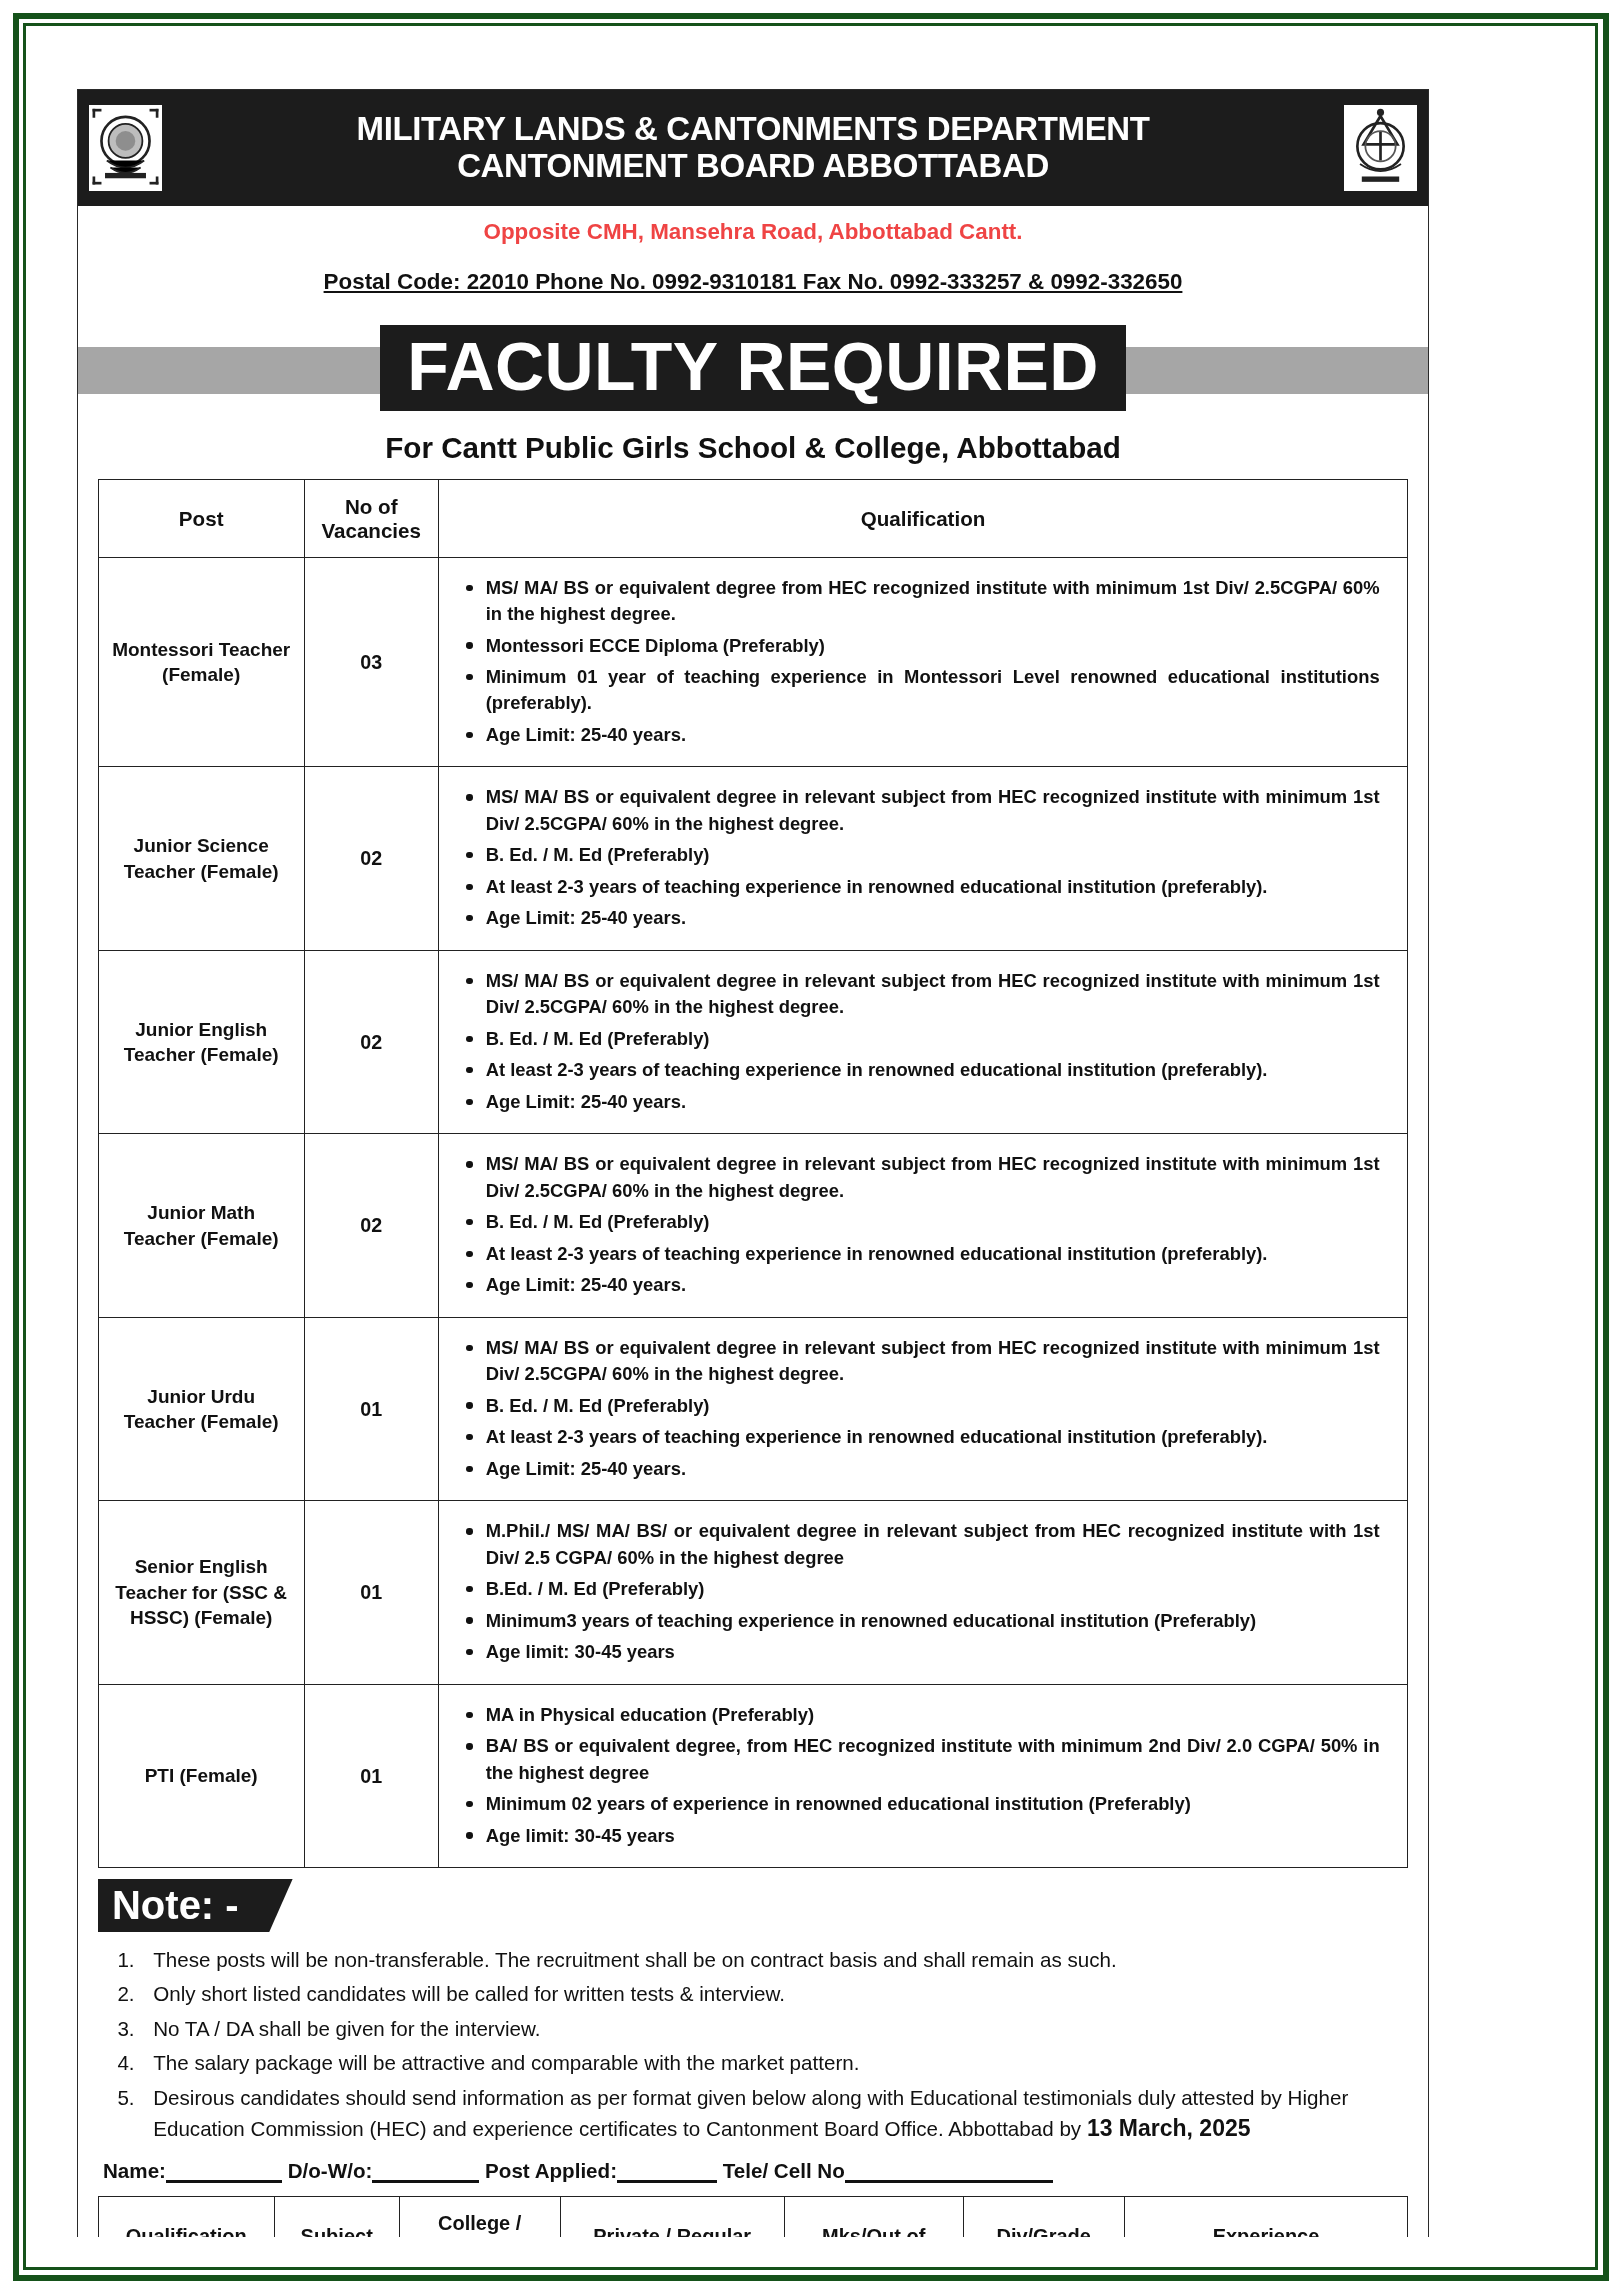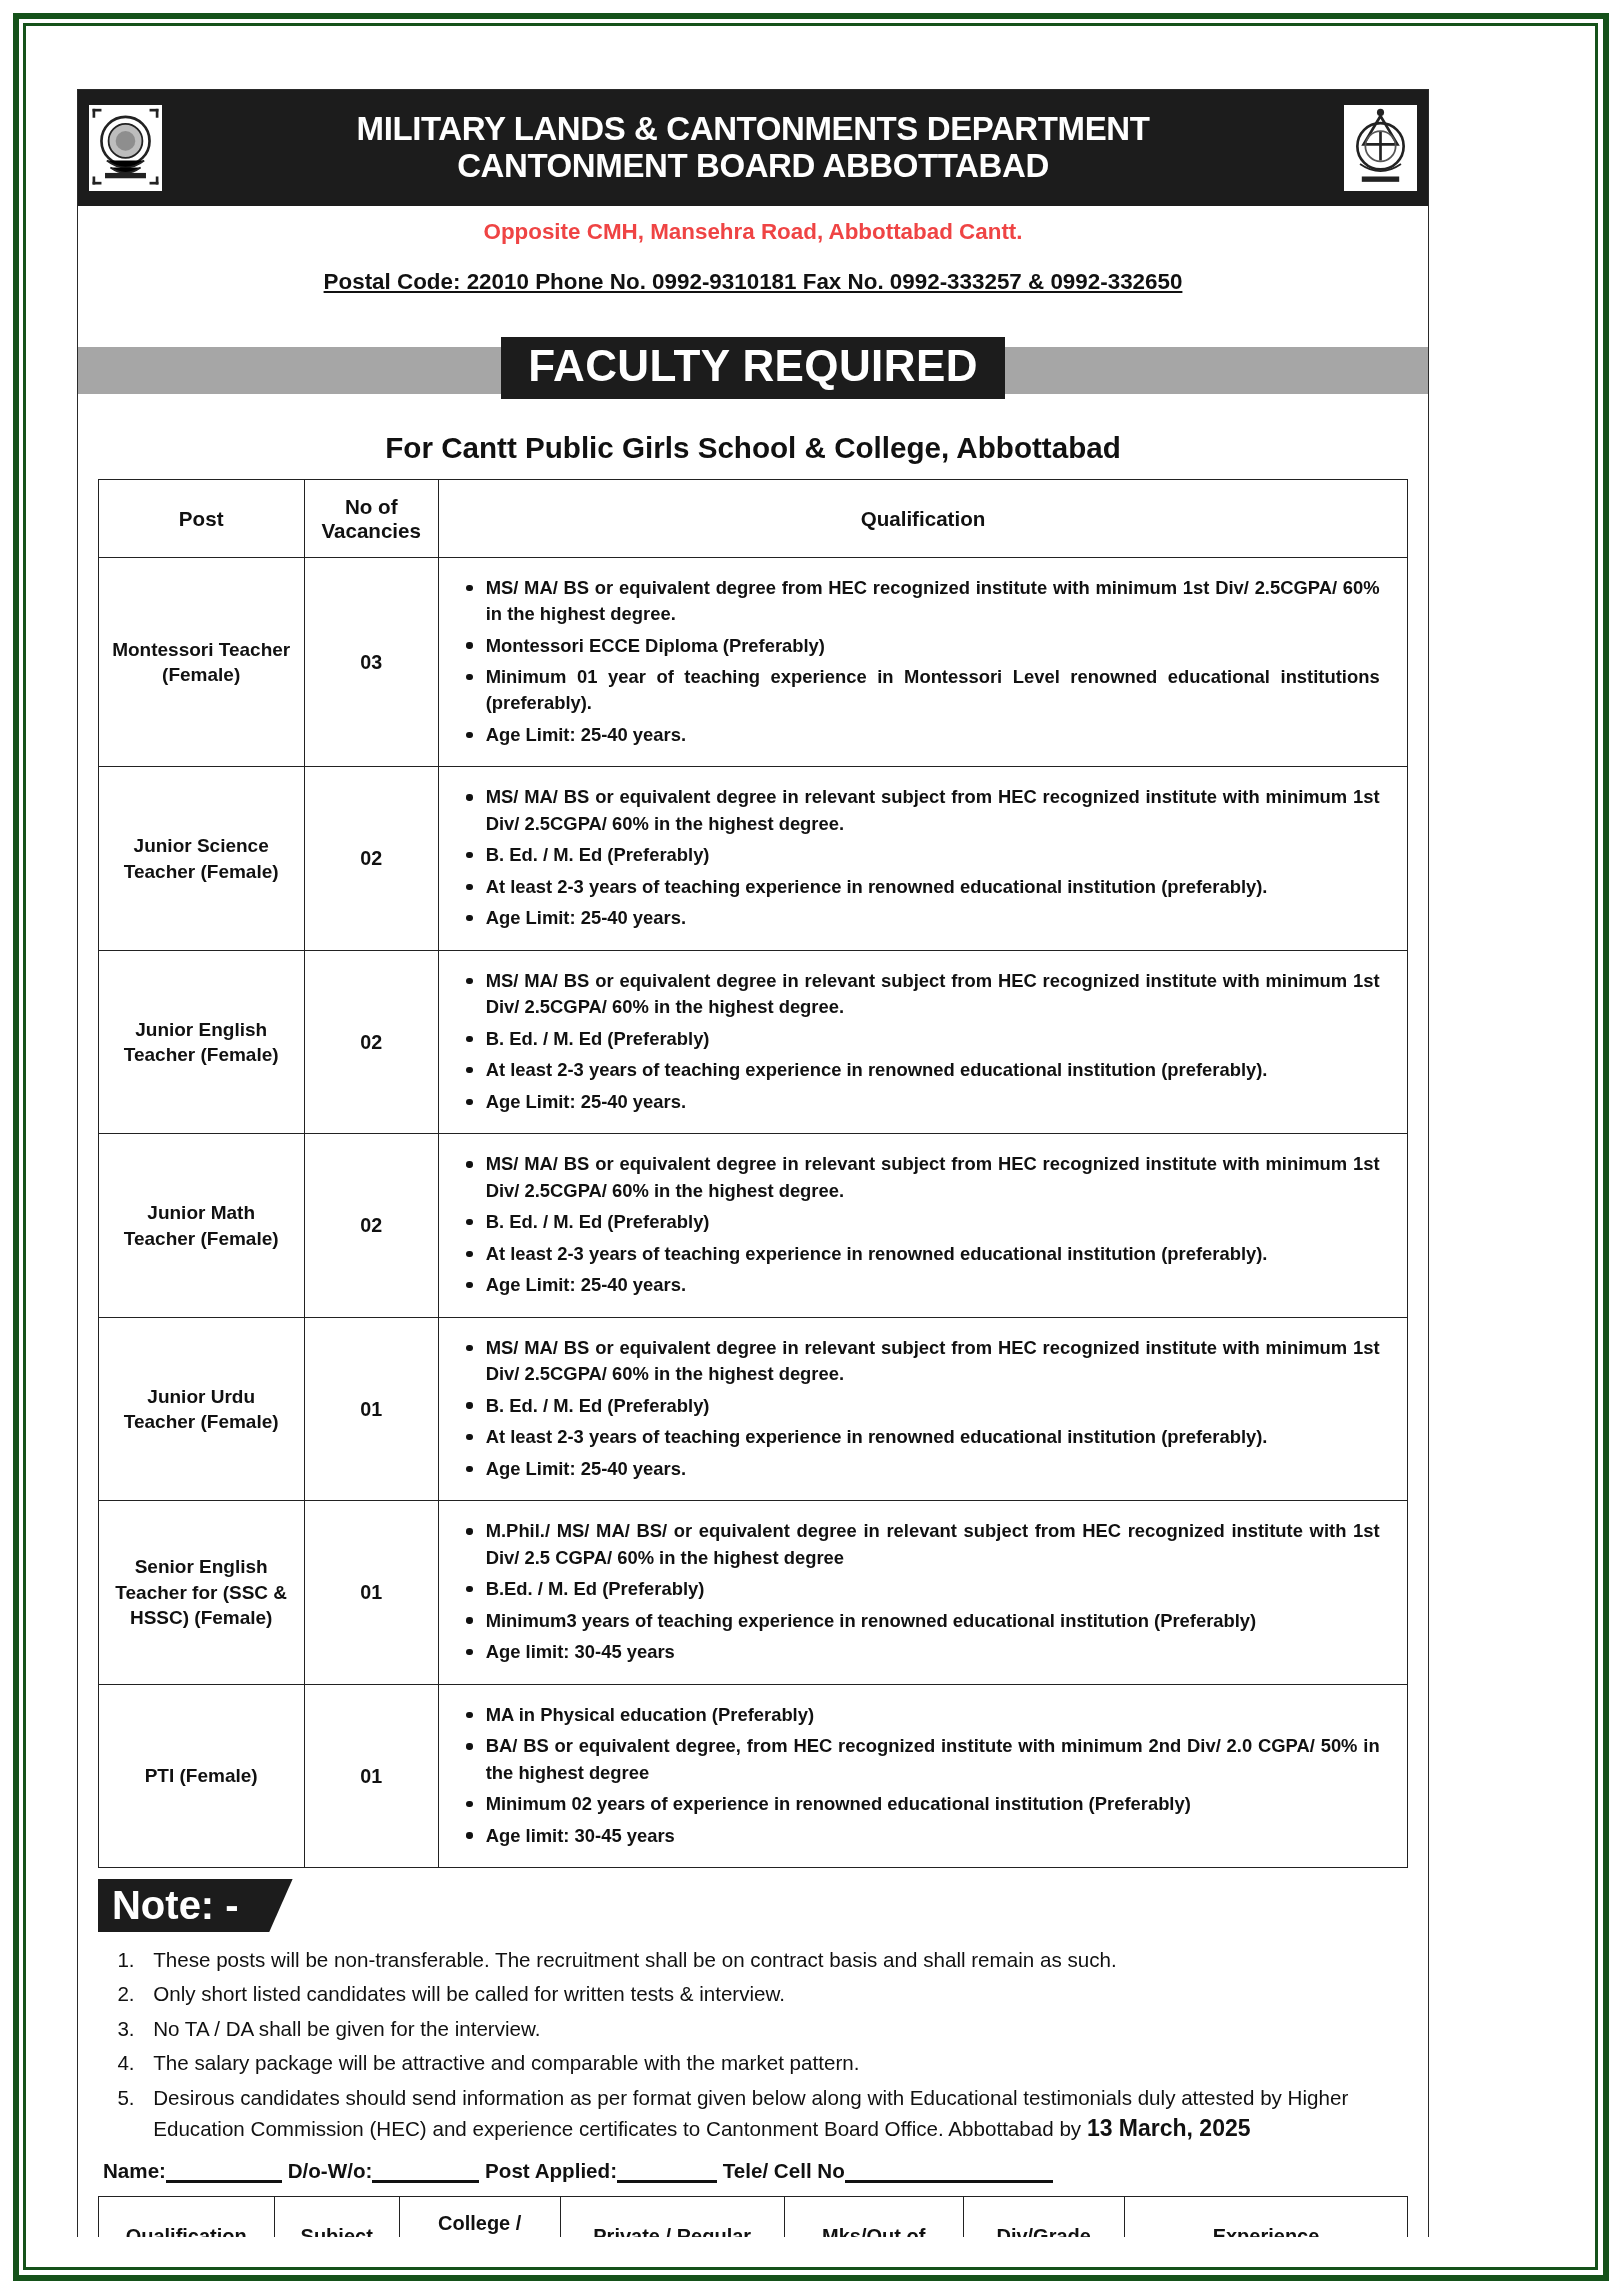--- a/index.html
+++ b/index.html
@@ -102,21 +102,21 @@
   .gray-bar {
     position: absolute;
     left: 0; right: 0;
     top: 36px; height: 47px;
     background: #a6a6a6;
   }
   .headline {
     position: relative;
     background: #1c1c1c;
     color: #ffffff;
-    font-size: 44px;
+    font-size: 68px;
     font-weight: bold;
     letter-spacing: 0.4px;
     padding: 7.2px 27px 10.7px 27px;
     line-height: 1;
     white-space: nowrap;
   }
   .subhead {
     text-align: center;
     font-size: 29.6px;
     font-weight: bold;

